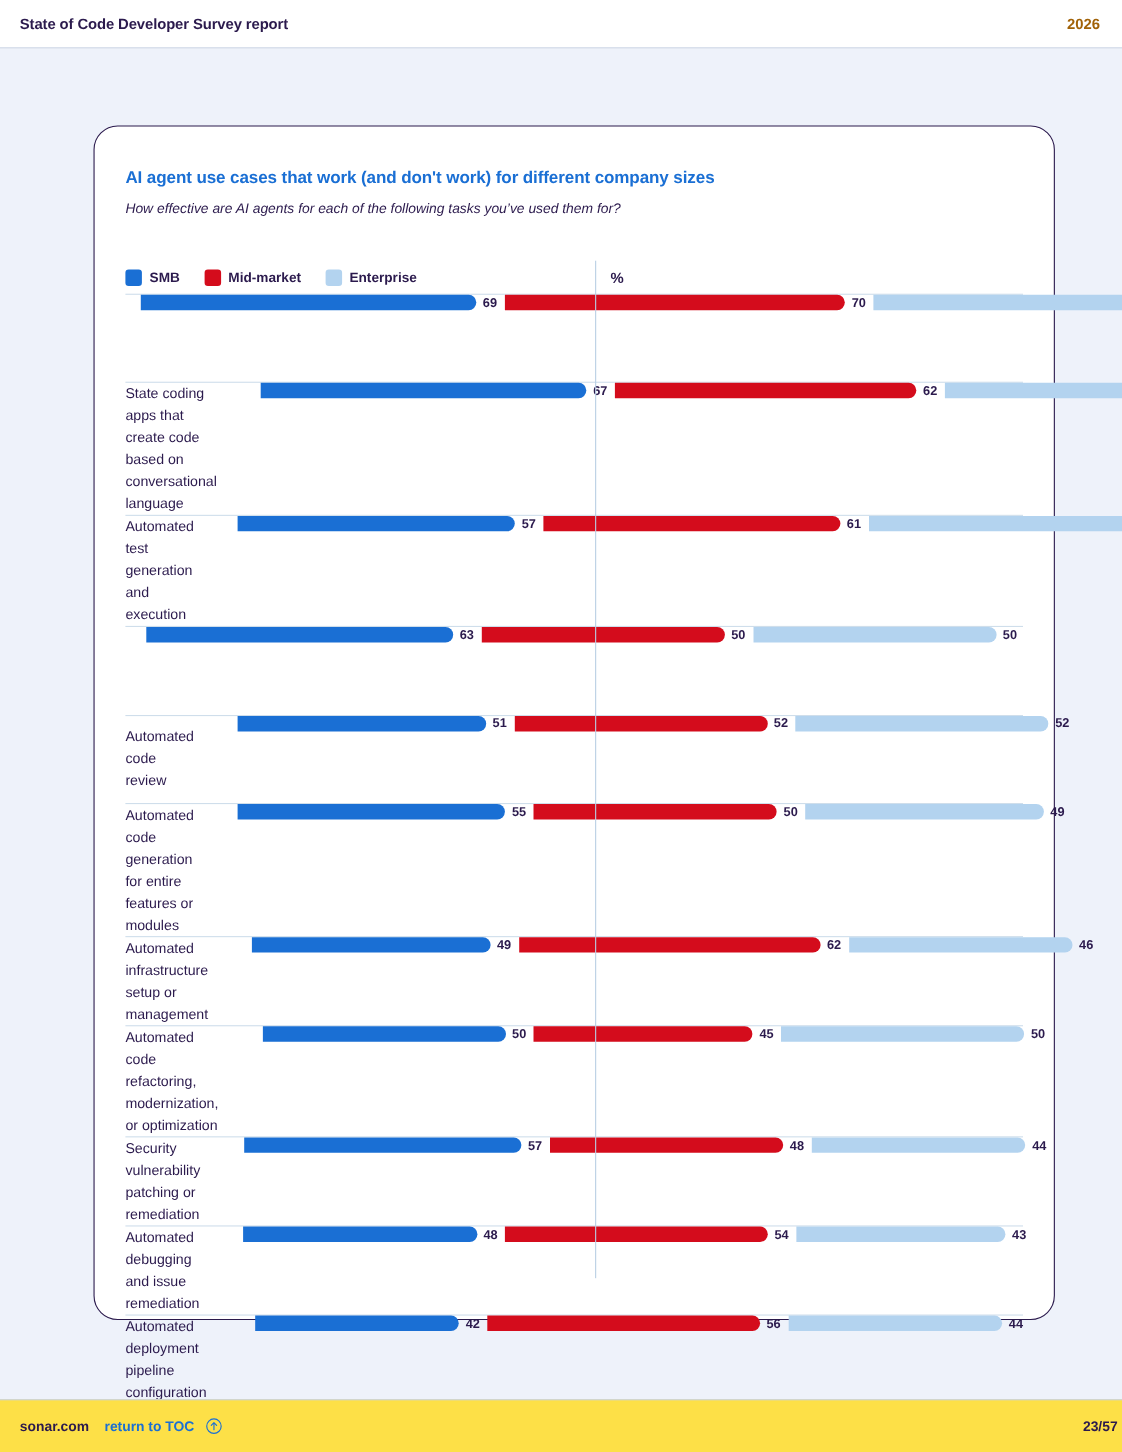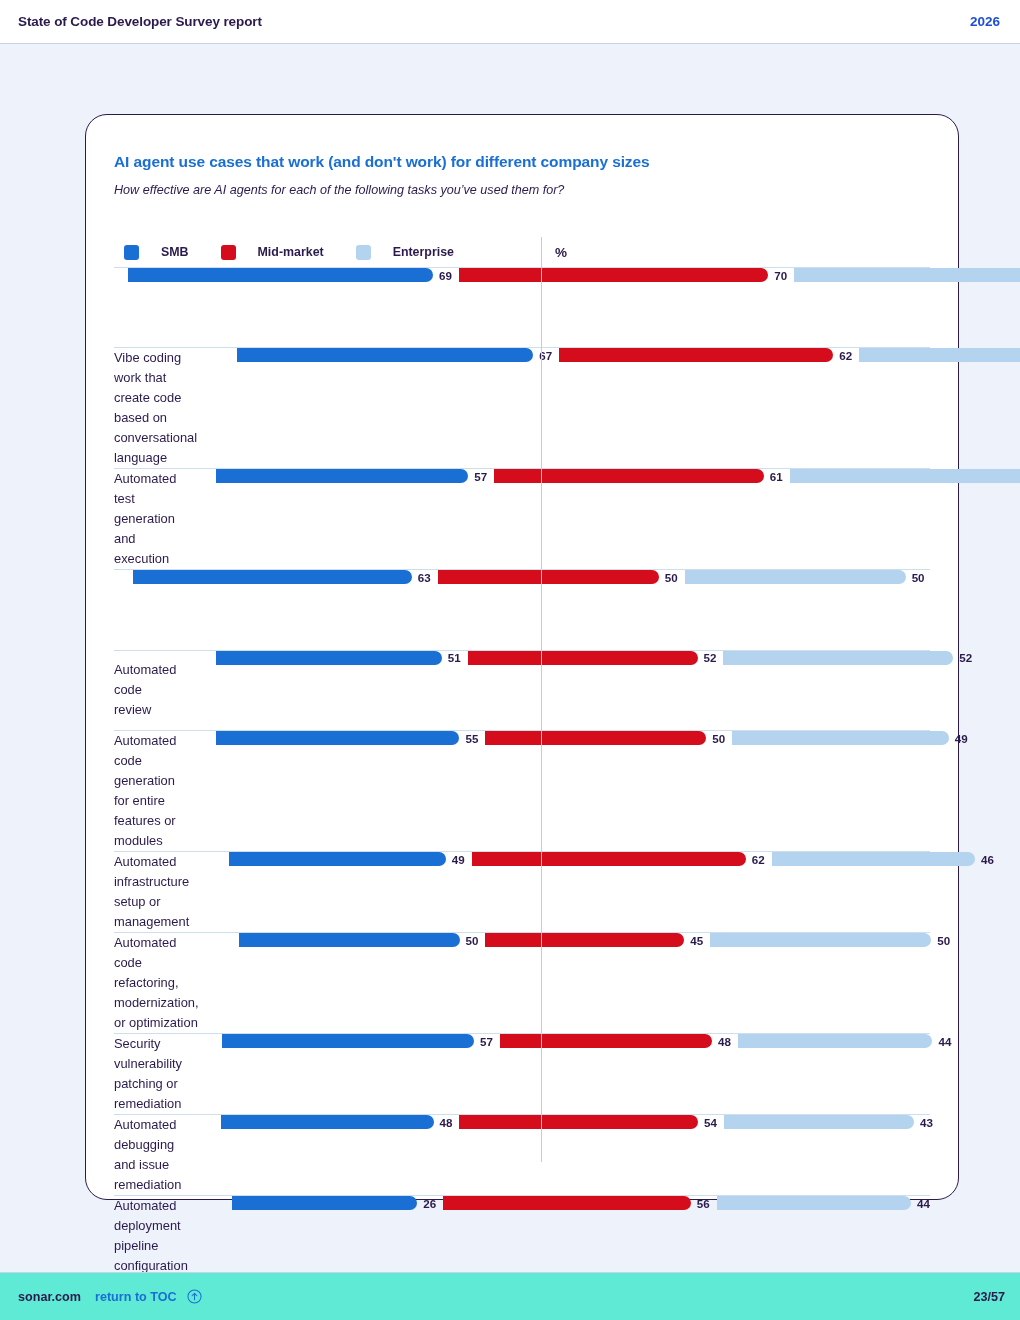--- a/index.html
+++ b/index.html
@@ -28,21 +28,21 @@
   }
   .page-header .title {
     font-size: 13.5px;
     font-weight: bold;
     color: #2b1a4d;
     letter-spacing: -0.1px;
   }
   .page-header .year {
     font-size: 13.5px;
     font-weight: bold;
-    color: #1d4ed8;
+    color: #a16207;
   }
 
   
   .card {
     position: absolute;
     left: 85px;
     top: 114px;
     width: 874px;
     height: 1086px;
     background: #ffffff;
@@ -74,22 +74,21 @@
     position: relative;
   }
   .legend-items {
     display: flex;
     align-items: center;
     width: 427px;
     gap: 22px;
   }
   .legend-item {
     display: flex;
-    gap: 22px;
-    margin-left: 10px;
+    gap: 7px;
   }
   .legend-swatch {
     width: 15px;
     height: 15px;
     border-radius: 3px;
     display: inline-block;
   }
   .legend-label {
     font-size: 12.4px;
     font-weight: bold;
@@ -173,26 +172,26 @@
     color: #2b1a4d;
   }
 
   
   .page-footer {
     position: absolute;
     left: 0;
     bottom: 0;
     width: 1020px;
     height: 48px;
-    background: #5eead4;
+    background: #fde047;
     border-top: 1px solid #c9d3e4;
     display: flex;
     align-items: center;
     justify-content: space-between;
-    padding: 0 15px 0 18px;
+    padding: 0 4px 0 18px;
   }
   .footer-left {
     display: flex;
     align-items: center;
     gap: 14px;
   }
   .site-name {
     font-size: 12.6px;
     font-weight: bold;
     color: #2b1a4d;
@@ -262,21 +261,21 @@
             <div class="bar" style="width: 309.4px; background: rgb(212, 12, 28);"></div>
             <span class="bar-value">70</span>
           </div>
           <div class="bar-line">
             <div class="bar" style="width: 309.4px; background: rgb(179, 211, 239);"></div>
             <span class="bar-value">70</span>
           </div>
         </div>
       </div>
       <div class="row">
-        <div class="row-label">Vibe coding work that create code based on conversational language</div>
+        <div class="row-label">State coding apps that create code based on conversational language</div>
         <div class="row-bars">
           <div class="bar-line">
             <div class="bar" style="width: 296.14px; background: rgb(26, 111, 212);"></div>
             <span class="bar-value">67</span>
           </div>
           <div class="bar-line">
             <div class="bar" style="width: 274.04px; background: rgb(212, 12, 28);"></div>
             <span class="bar-value">62</span>
           </div>
           <div class="bar-line">
@@ -418,21 +417,21 @@
             <div class="bar" style="width: 190.06px; background: rgb(179, 211, 239);"></div>
             <span class="bar-value">43</span>
           </div>
         </div>
       </div>
       <div class="row">
         <div class="row-label">Automated deployment pipeline configuration or management</div>
         <div class="row-bars">
           <div class="bar-line">
             <div class="bar" style="width: 185.64px; background: rgb(26, 111, 212);"></div>
-            <span class="bar-value">26</span>
+            <span class="bar-value">42</span>
           </div>
           <div class="bar-line">
             <div class="bar" style="width: 247.52px; background: rgb(212, 12, 28);"></div>
             <span class="bar-value">56</span>
           </div>
           <div class="bar-line">
             <div class="bar" style="width: 194.48px; background: rgb(179, 211, 239);"></div>
             <span class="bar-value">44</span>
           </div>
         </div>

